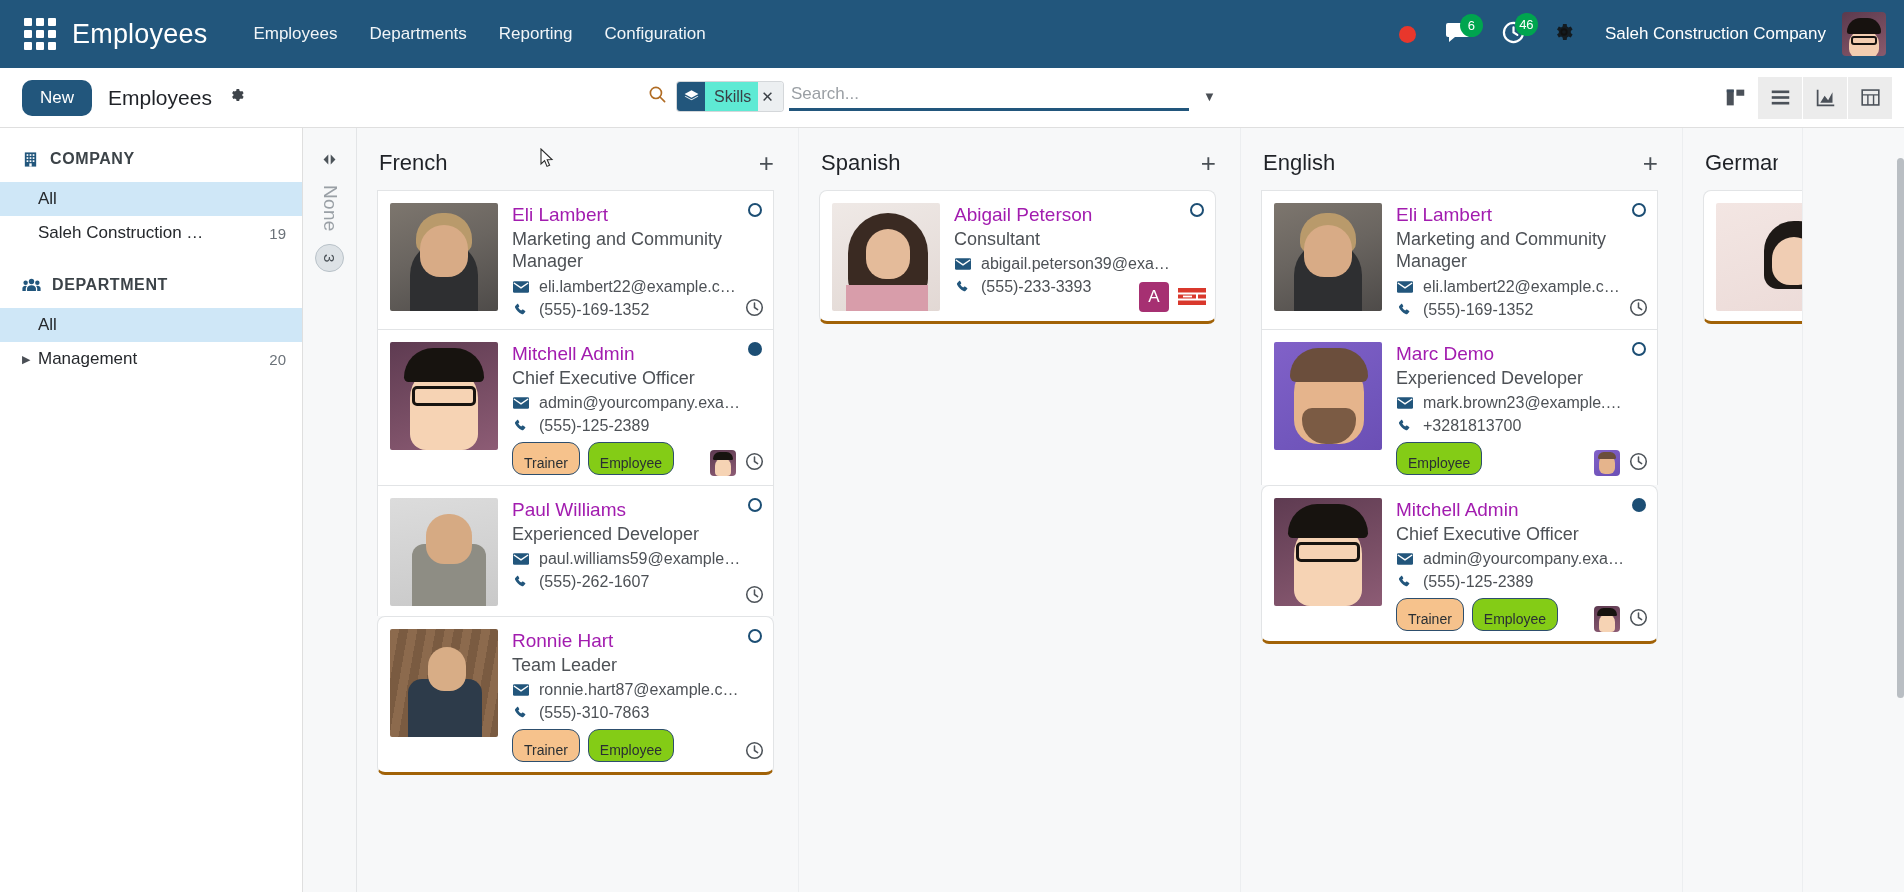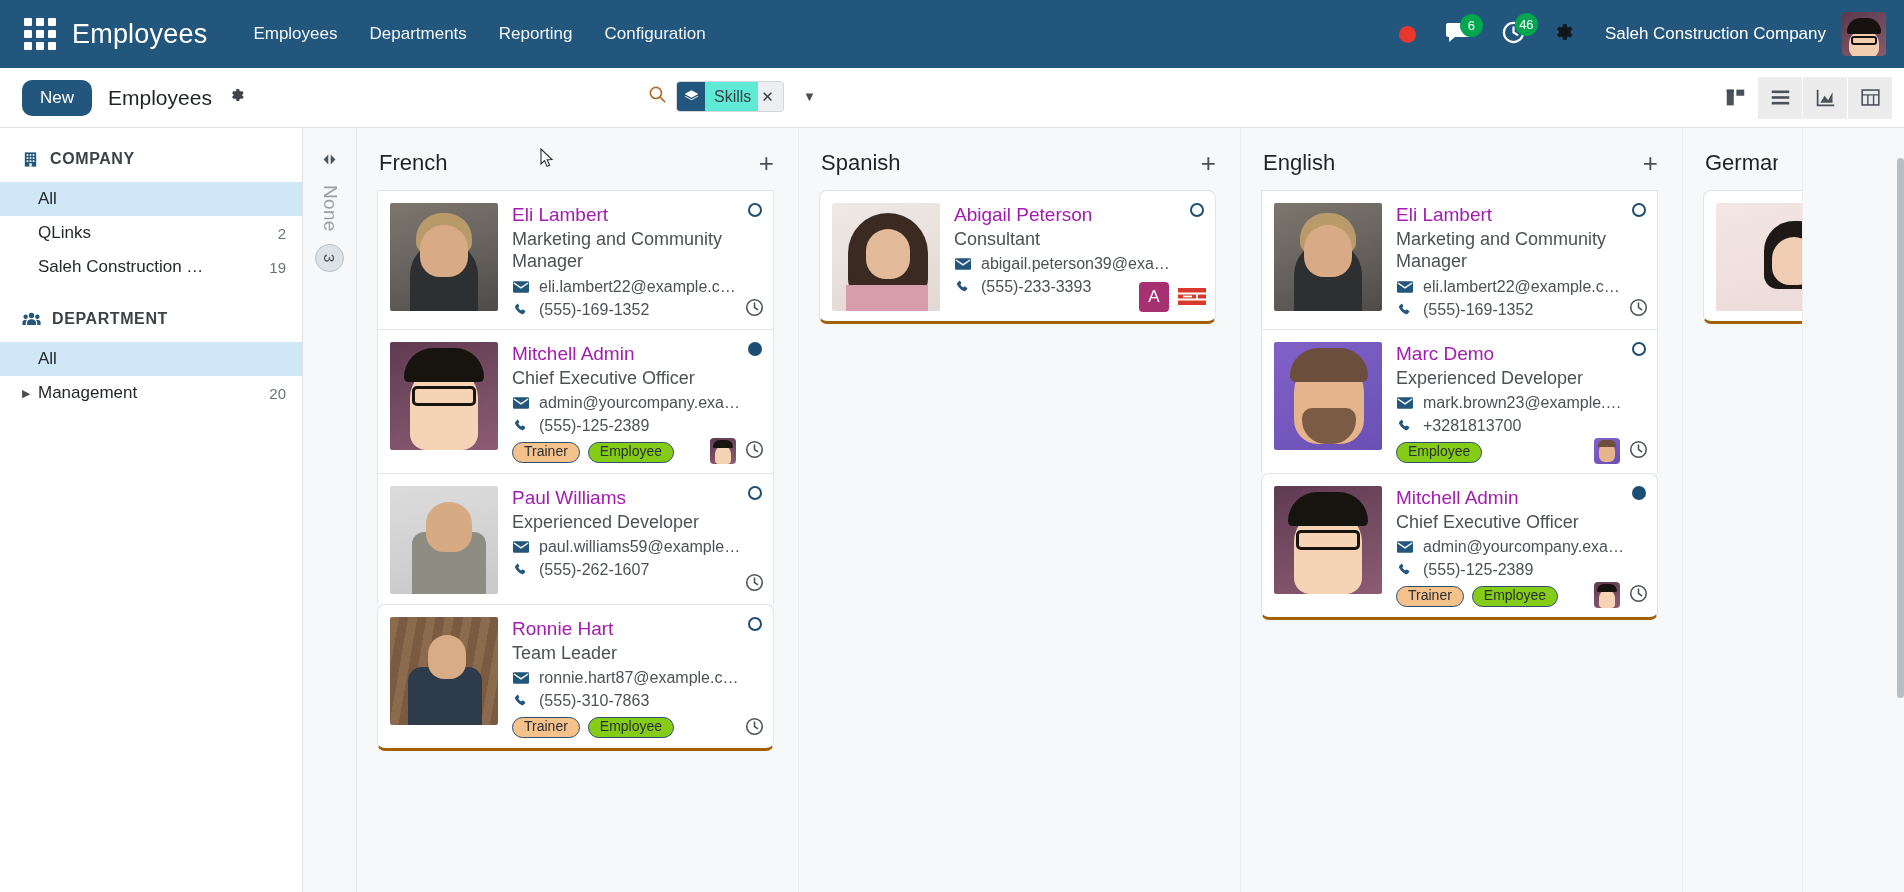--- a/index.html
+++ b/index.html
@@ -325,21 +325,21 @@
     margin-top: 5px;
     white-space: nowrap; overflow: hidden;
   }
   .emp-line .li { color: #22567c; font-size: 14px; width: 17px; flex:none; display:flex; justify-content:center;}
   .emp-line .lt { overflow: hidden; text-overflow: ellipsis; }
 
   .tags { display: flex; gap: 8px; margin-top: 7px; align-items: center; }
   .tag {
     border-radius: 11px;
     font-size: 14px;
-    padding: 0 11px 3px 11px;
+    padding: 12px 11px 3px 11px;
     border: 1px solid;
     white-space: nowrap;
   }
   .tag.trainer { background: #f6c28c; border-color: #2d4e6d; color: #2a2f33; }
   .tag.employee { background: #84cc16; border-color: #2d4e6d; color: #2a2f33; }
 
   .card-status {
     position: absolute; top: 12px; right: 11px;
     width: 14px; height: 14px; border-radius: 50%;
   }
@@ -508,20 +508,23 @@
     </span>
     <div class="facet">
       <div class="facet-ico">
         <svg width="15" height="15" viewBox="0 0 24 24">
             <path fill="#fff" d="M12 2 1 8l11 6 11-6-11-6z"></path>
             <path fill="#fff" d="M12 16.2 2.6 11 1 12l11 6 11-6-1.6-1-9.4 5.2z" opacity=".9"></path>
           </svg>
       </div>
       <div class="facet-label">Skills</div>
       <div class="facet-x">✕</div>
+    </div>
+    <div class="search-input-box">
+      <input type="text" placeholder="Search..." style="">
     </div>
     <span class="search-caret">▼</span>
   </div>
 
   <div class="view-switcher">
     <button class="vbtn active">
       <svg width="21" height="21" viewBox="0 0 24 24">
           <rect x="2" y="3" width="8" height="18" fill="#4b5159"></rect>
           <rect x="13" y="3" width="9" height="7" fill="#4b5159"></rect>
           <rect x="2" y="3" width="8" height="3" fill="#3d4c5c"></rect>
@@ -572,24 +575,20 @@
           </svg>
       </span>
       <span>COMPANY</span>
     </div>
 
     <div class="side-item selected">
       <span class="lbl">All</span>
       <span class="cnt"></span>
     </div>
     <div class="side-item">
-      <span class="lbl">QLinks</span>
-      <span class="cnt">2</span>
-    </div>
-    <div class="side-item">
       <span class="lbl">Saleh Construction …</span>
       <span class="cnt">19</span>
     </div>
 
     <div class="side-gap"></div>
 
     <div class="side-section-title">
       <span class="sico">
         <svg width="19" height="17" viewBox="0 0 24 20">
             <circle cx="12" cy="5" r="3.4" fill="#22567c"></circle>

